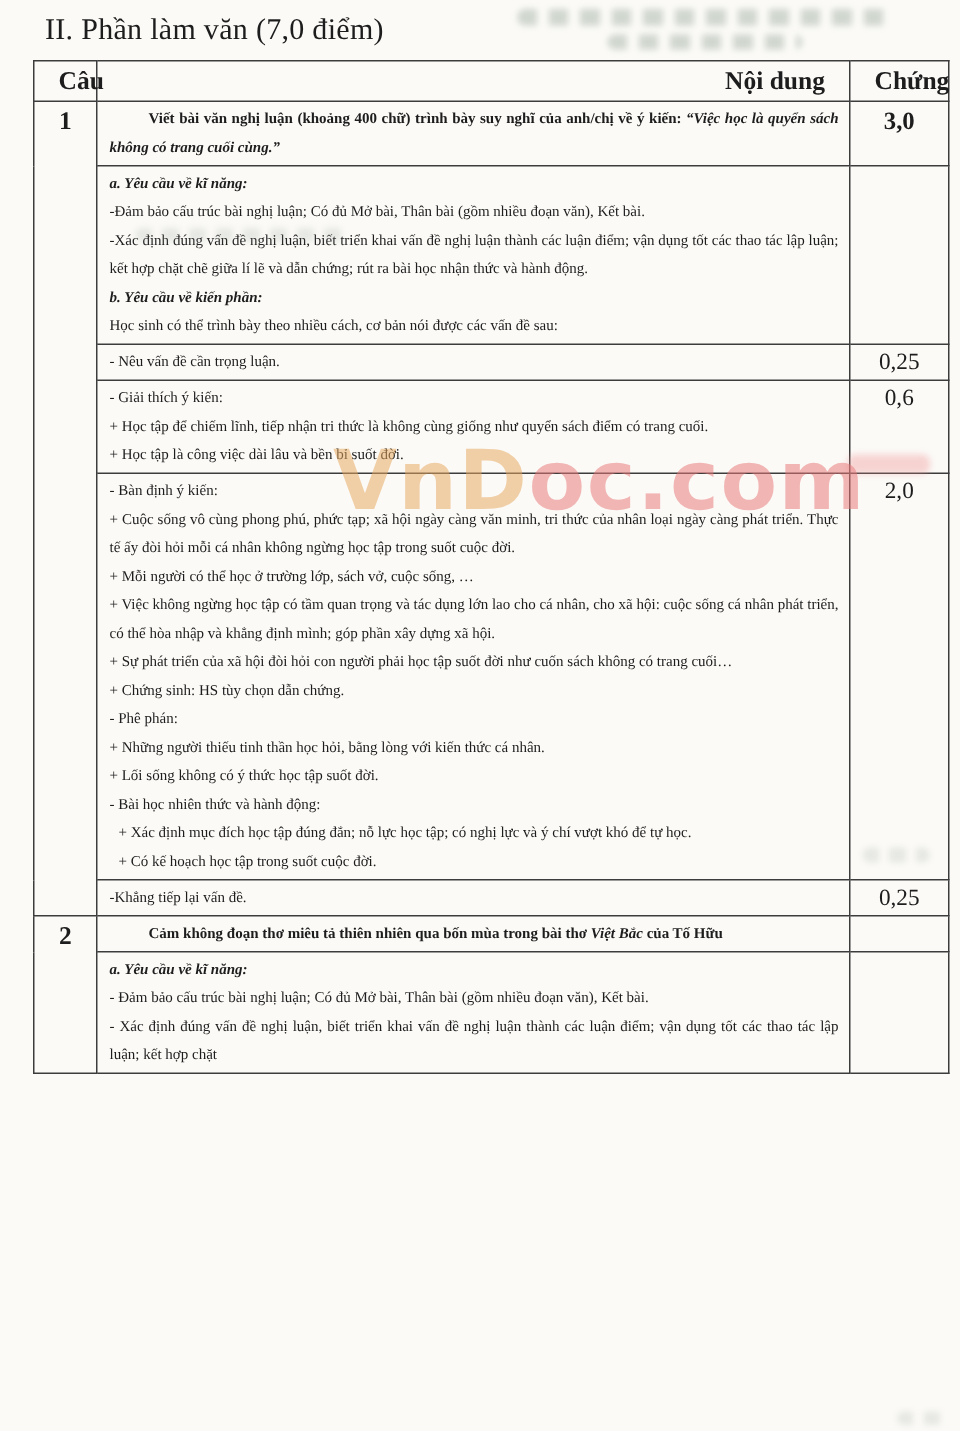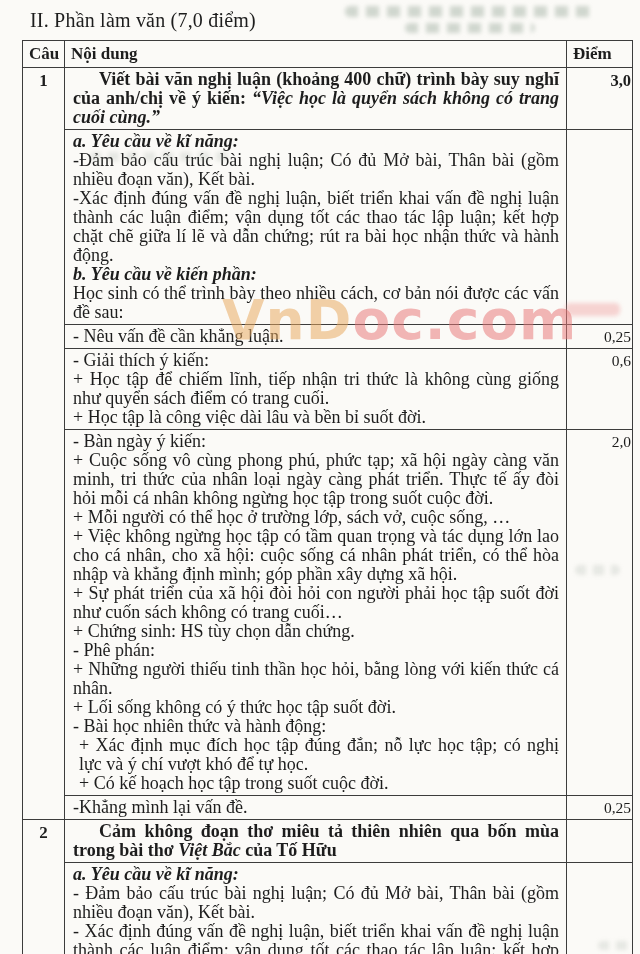--- a/index.html
+++ b/index.html
@@ -19,33 +19,33 @@
     background:transparent;
   }
   table.rubric col.c-cau{width:42px;}
   table.rubric col.c-noidung{width:502px;}
   table.rubric col.c-diem{width:66px;}
   table.rubric th, table.rubric td{
     border:1.6px solid #3c3c3c;
     vertical-align:top;
   }
   th.hdr{
-    font-size:17px;font-weight:bold;text-align:left;
-    padding:3px 6px;
+    font-size:17px;font-weight:bold;text-align:right;
+    padding:3px 16px;
   }
   td.cau{
     text-align:center;font-weight:bold;font-size:17px;
     padding-top:3px;
   }
   td.content{
     padding:2px 7px 2px 8px;
-    font-size:18px;line-height:19px;margin-left:43px;
+    font-size:10px;line-height:19px;margin-left:43px;
   }
   td.diem{
-    text-align:right;font-size:15.5px;padding-top:3px;margin-top:12px;
+    text-align:center;font-size:15.5px;padding-top:3px;margin-top:12px;
   }
   td.diem.bold{font-weight:bold;font-size:16.5px;}
   p.para{margin:0;text-align:justify;}
   p.indent{text-indent:26px;}
   p.pad{padding-left:6px;}
   .run-n{font-weight:normal;font-style:normal;}
   .run-b{font-weight:bold;}
   .run-bi{font-weight:bold;font-style:italic;}
   .watermark{
     position:absolute;left:208px;top:288px;z-index:6;
@@ -84,21 +84,21 @@
 <table class="rubric">
   <colgroup>
     <col class="c-cau">
       <col class="c-noidung">
       <col class="c-diem">
   </colgroup>
   <thead>
     <tr>
       <th class="hdr">Câu</th>
       <th class="hdr">Nội dung</th>
-      <th class="hdr">Điểm</th>
+      <th class="hdr">Chứng</th>
     </tr>
   </thead>
   <tbody>
       <tr>
         <td class="cau" rowspan="6">1</td>
         <td class="content">
           <p class="para indent"><span class="run-b">Viết bài văn nghị luận (khoảng 400 chữ) trình bày suy nghĩ của anh/chị về ý kiến: </span><span class="run-bi">“Việc học là quyển sách không có trang cuối cùng.”</span></p>
         </td>
         <td class="diem bold">3,0</td>
       </tr>
@@ -107,52 +107,52 @@
           <p class="para"><span class="run-bi">a. Yêu cầu về kĩ năng:</span></p>
           <p class="para"><span class="run-n">-Đảm bảo cấu trúc bài nghị luận; Có đủ Mở bài, Thân bài (gồm nhiều đoạn văn), Kết bài.</span></p>
           <p class="para"><span class="run-n">-Xác định đúng vấn đề nghị luận, biết triển khai vấn đề nghị luận thành các luận điểm; vận dụng tốt các thao tác lập luận; kết hợp chặt chẽ giữa lí lẽ và dẫn chứng; rút ra bài học nhận thức và hành động.</span></p>
           <p class="para"><span class="run-bi">b. Yêu cầu về kiến phần:</span></p>
           <p class="para"><span class="run-n">Học sinh có thể trình bày theo nhiều cách, cơ bản nói được các vấn đề sau:</span></p>
         </td>
         <td class="diem"></td>
       </tr>
       <tr>
         <td class="content">
-          <p class="para"><span class="run-n">- Nêu vấn đề cần khẳng luận.</span></p>
+          <p class="para"><span class="run-n">- Nêu vấn đề cần trọng luận.</span></p>
         </td>
         <td class="diem">0,25</td>
       </tr>
       <tr>
         <td class="content">
           <p class="para"><span class="run-n">- Giải thích ý kiến:</span></p>
           <p class="para"><span class="run-n">+ Học tập để chiếm lĩnh, tiếp nhận tri thức là không cùng giống như quyển sách điểm có trang cuối.</span></p>
           <p class="para"><span class="run-n">+ Học tập là công việc dài lâu và bền bỉ suốt đời.</span></p>
         </td>
         <td class="diem">0,6</td>
       </tr>
       <tr>
         <td class="content">
-          <p class="para"><span class="run-n">- Bàn ngày ý kiến:</span></p>
+          <p class="para"><span class="run-n">- Bàn định ý kiến:</span></p>
           <p class="para"><span class="run-n">+ Cuộc sống vô cùng phong phú, phức tạp; xã hội ngày càng văn minh, tri thức của nhân loại ngày càng phát triển. Thực tế ấy đòi hỏi mỗi cá nhân không ngừng học tập trong suốt cuộc đời.</span></p>
           <p class="para"><span class="run-n">+ Mỗi người có thể học ở trường lớp, sách vở, cuộc sống, …</span></p>
           <p class="para"><span class="run-n">+ Việc không ngừng học tập có tầm quan trọng và tác dụng lớn lao cho cá nhân, cho xã hội: cuộc sống cá nhân phát triển, có thể hòa nhập và khẳng định mình; góp phần xây dựng xã hội.</span></p>
           <p class="para"><span class="run-n">+ Sự phát triển của xã hội đòi hỏi con người phải học tập suốt đời như cuốn sách không có trang cuối…</span></p>
           <p class="para"><span class="run-n">+ Chứng sinh: HS tùy chọn dẫn chứng.</span></p>
           <p class="para"><span class="run-n">- Phê phán:</span></p>
           <p class="para"><span class="run-n">+ Những người thiếu tinh thần học hỏi, bằng lòng với kiến thức cá nhân.</span></p>
           <p class="para"><span class="run-n">+ Lối sống không có ý thức học tập suốt đời.</span></p>
           <p class="para"><span class="run-n">- Bài học nhiên thức và hành động:</span></p>
           <p class="para pad"><span class="run-n">+ Xác định mục đích học tập đúng đắn; nỗ lực học tập; có nghị lực và ý chí vượt khó để tự học.</span></p>
           <p class="para pad"><span class="run-n">+ Có kế hoạch học tập trong suốt cuộc đời.</span></p>
         </td>
         <td class="diem">2,0</td>
       </tr>
       <tr>
         <td class="content">
-          <p class="para"><span class="run-n">-Khẳng mình lại vấn đề.</span></p>
+          <p class="para"><span class="run-n">-Khẳng tiếp lại vấn đề.</span></p>
         </td>
         <td class="diem">0,25</td>
       </tr>
       <tr>
         <td class="cau" rowspan="2">2</td>
         <td class="content">
           <p class="para indent"><span class="run-b">Cảm không đoạn thơ miêu tả thiên nhiên qua bốn mùa trong bài thơ </span><span class="run-bi">Việt Bắc</span><span class="run-b"> của Tố Hữu</span></p>
         </td>
         <td class="diem"></td>
       </tr>

